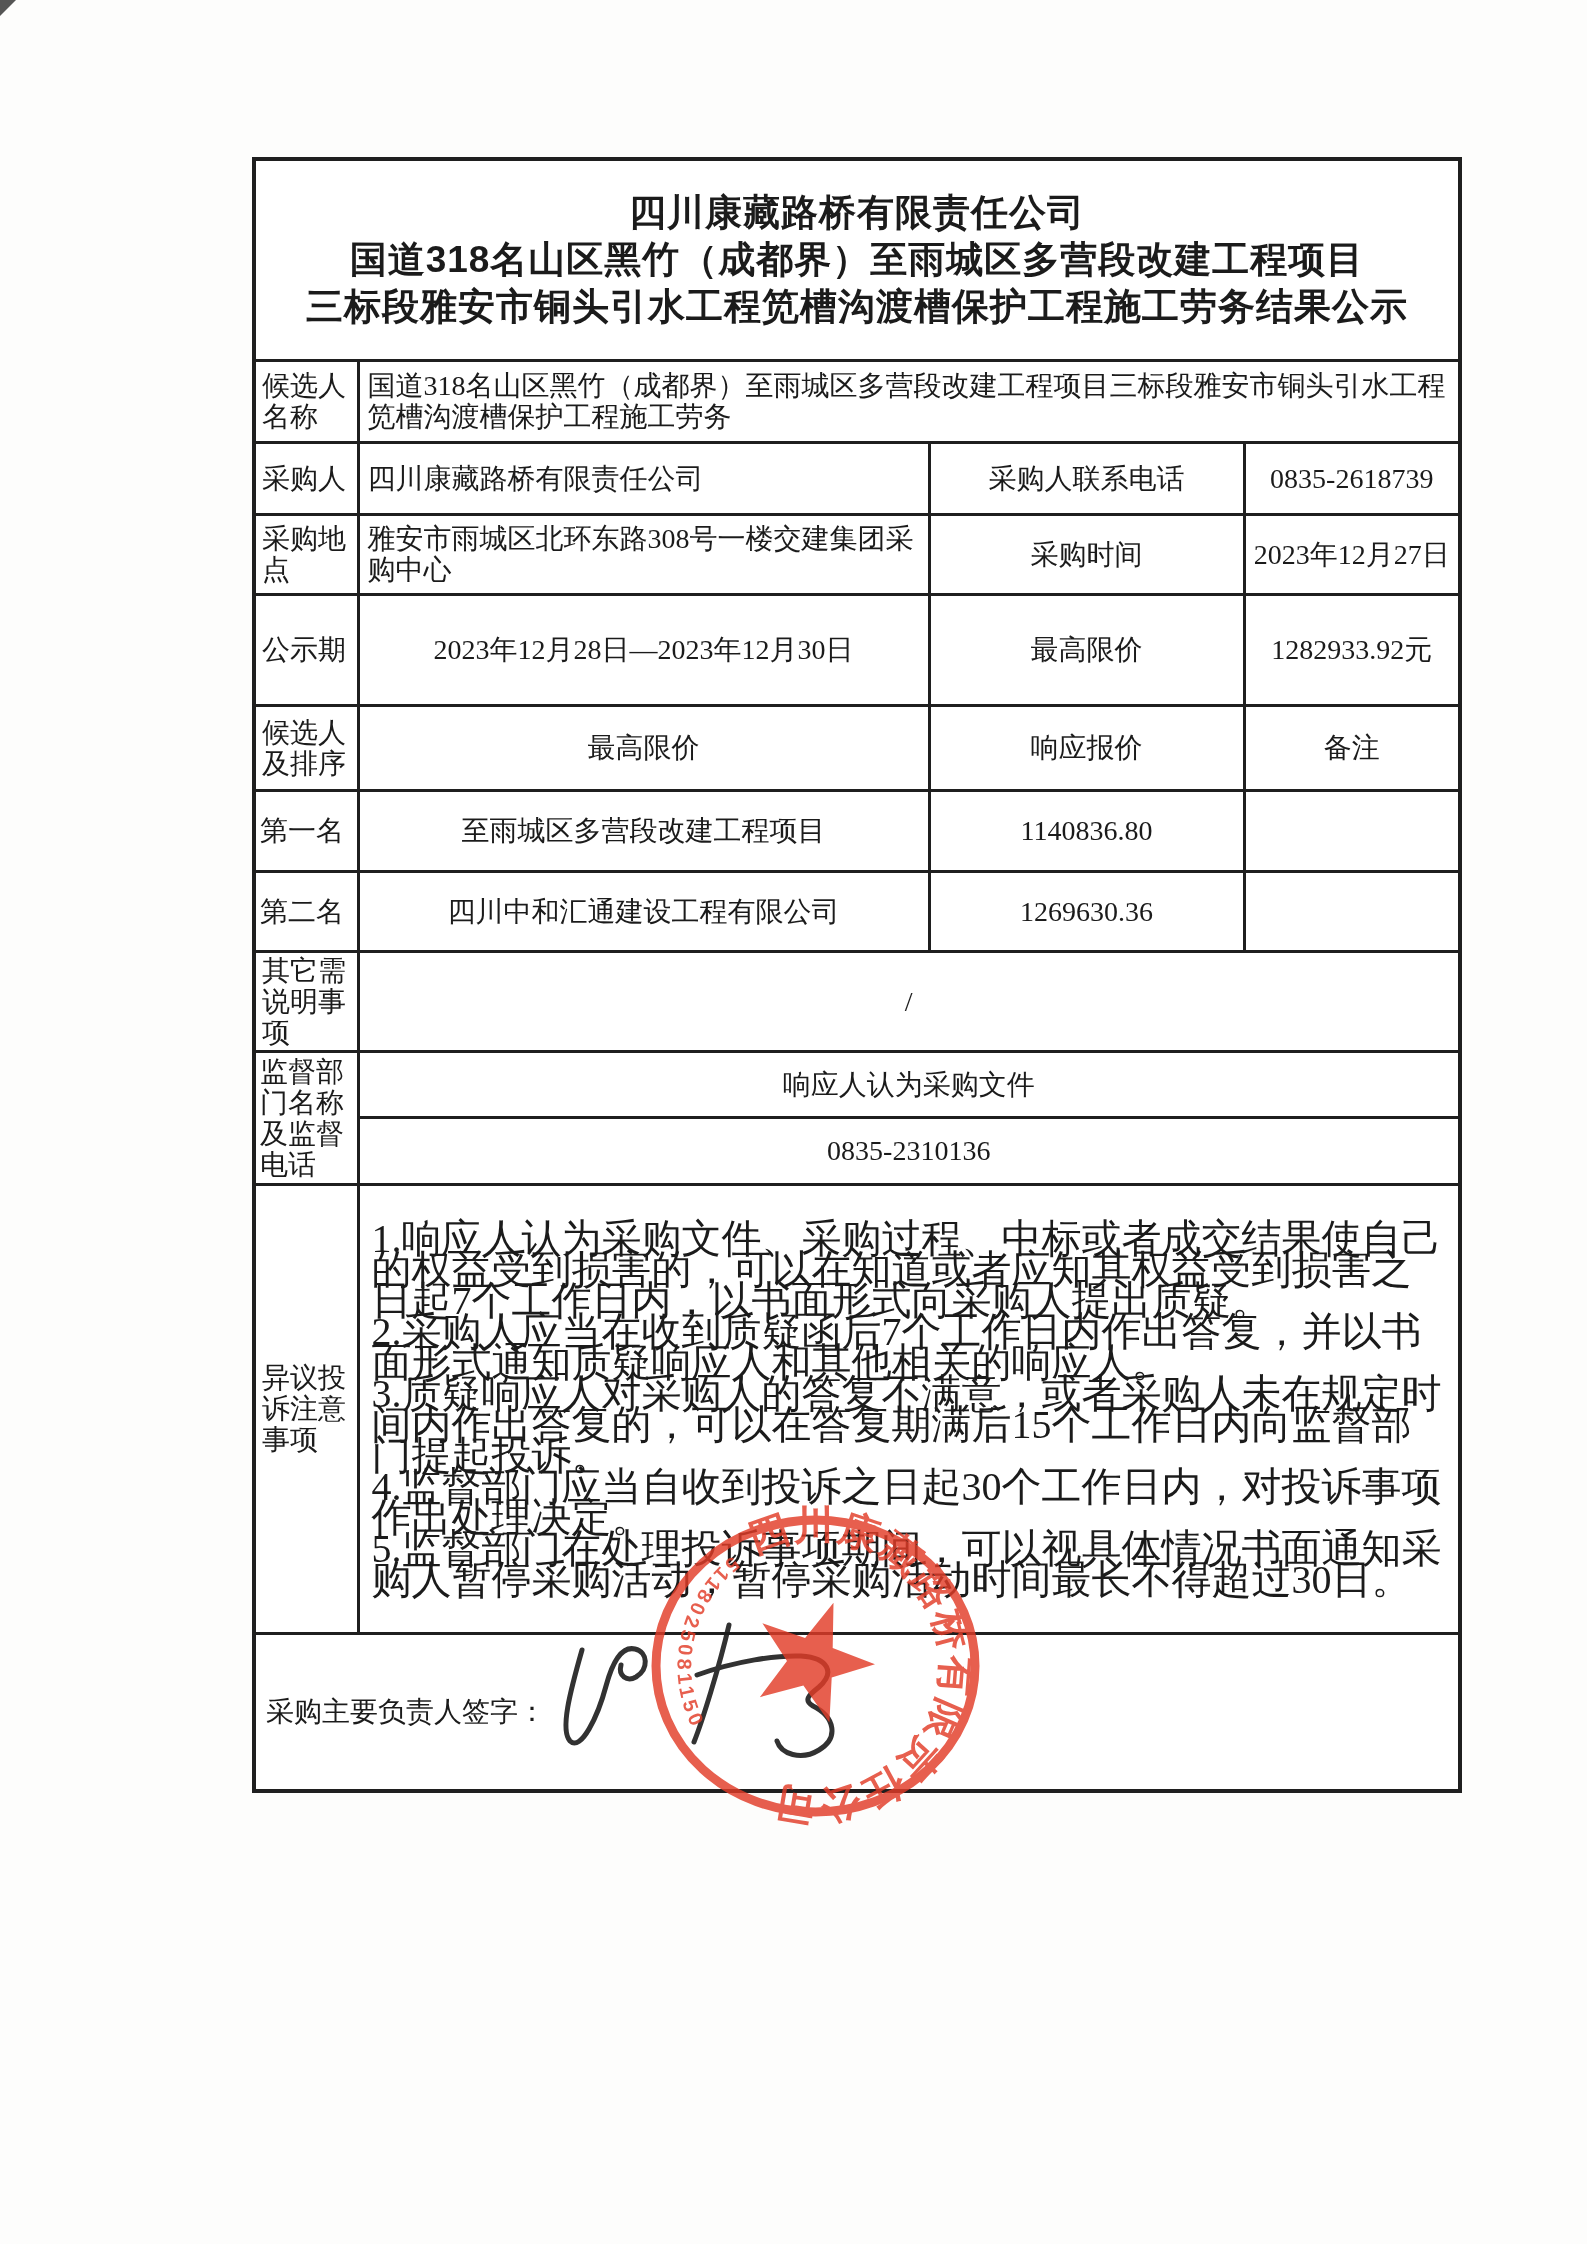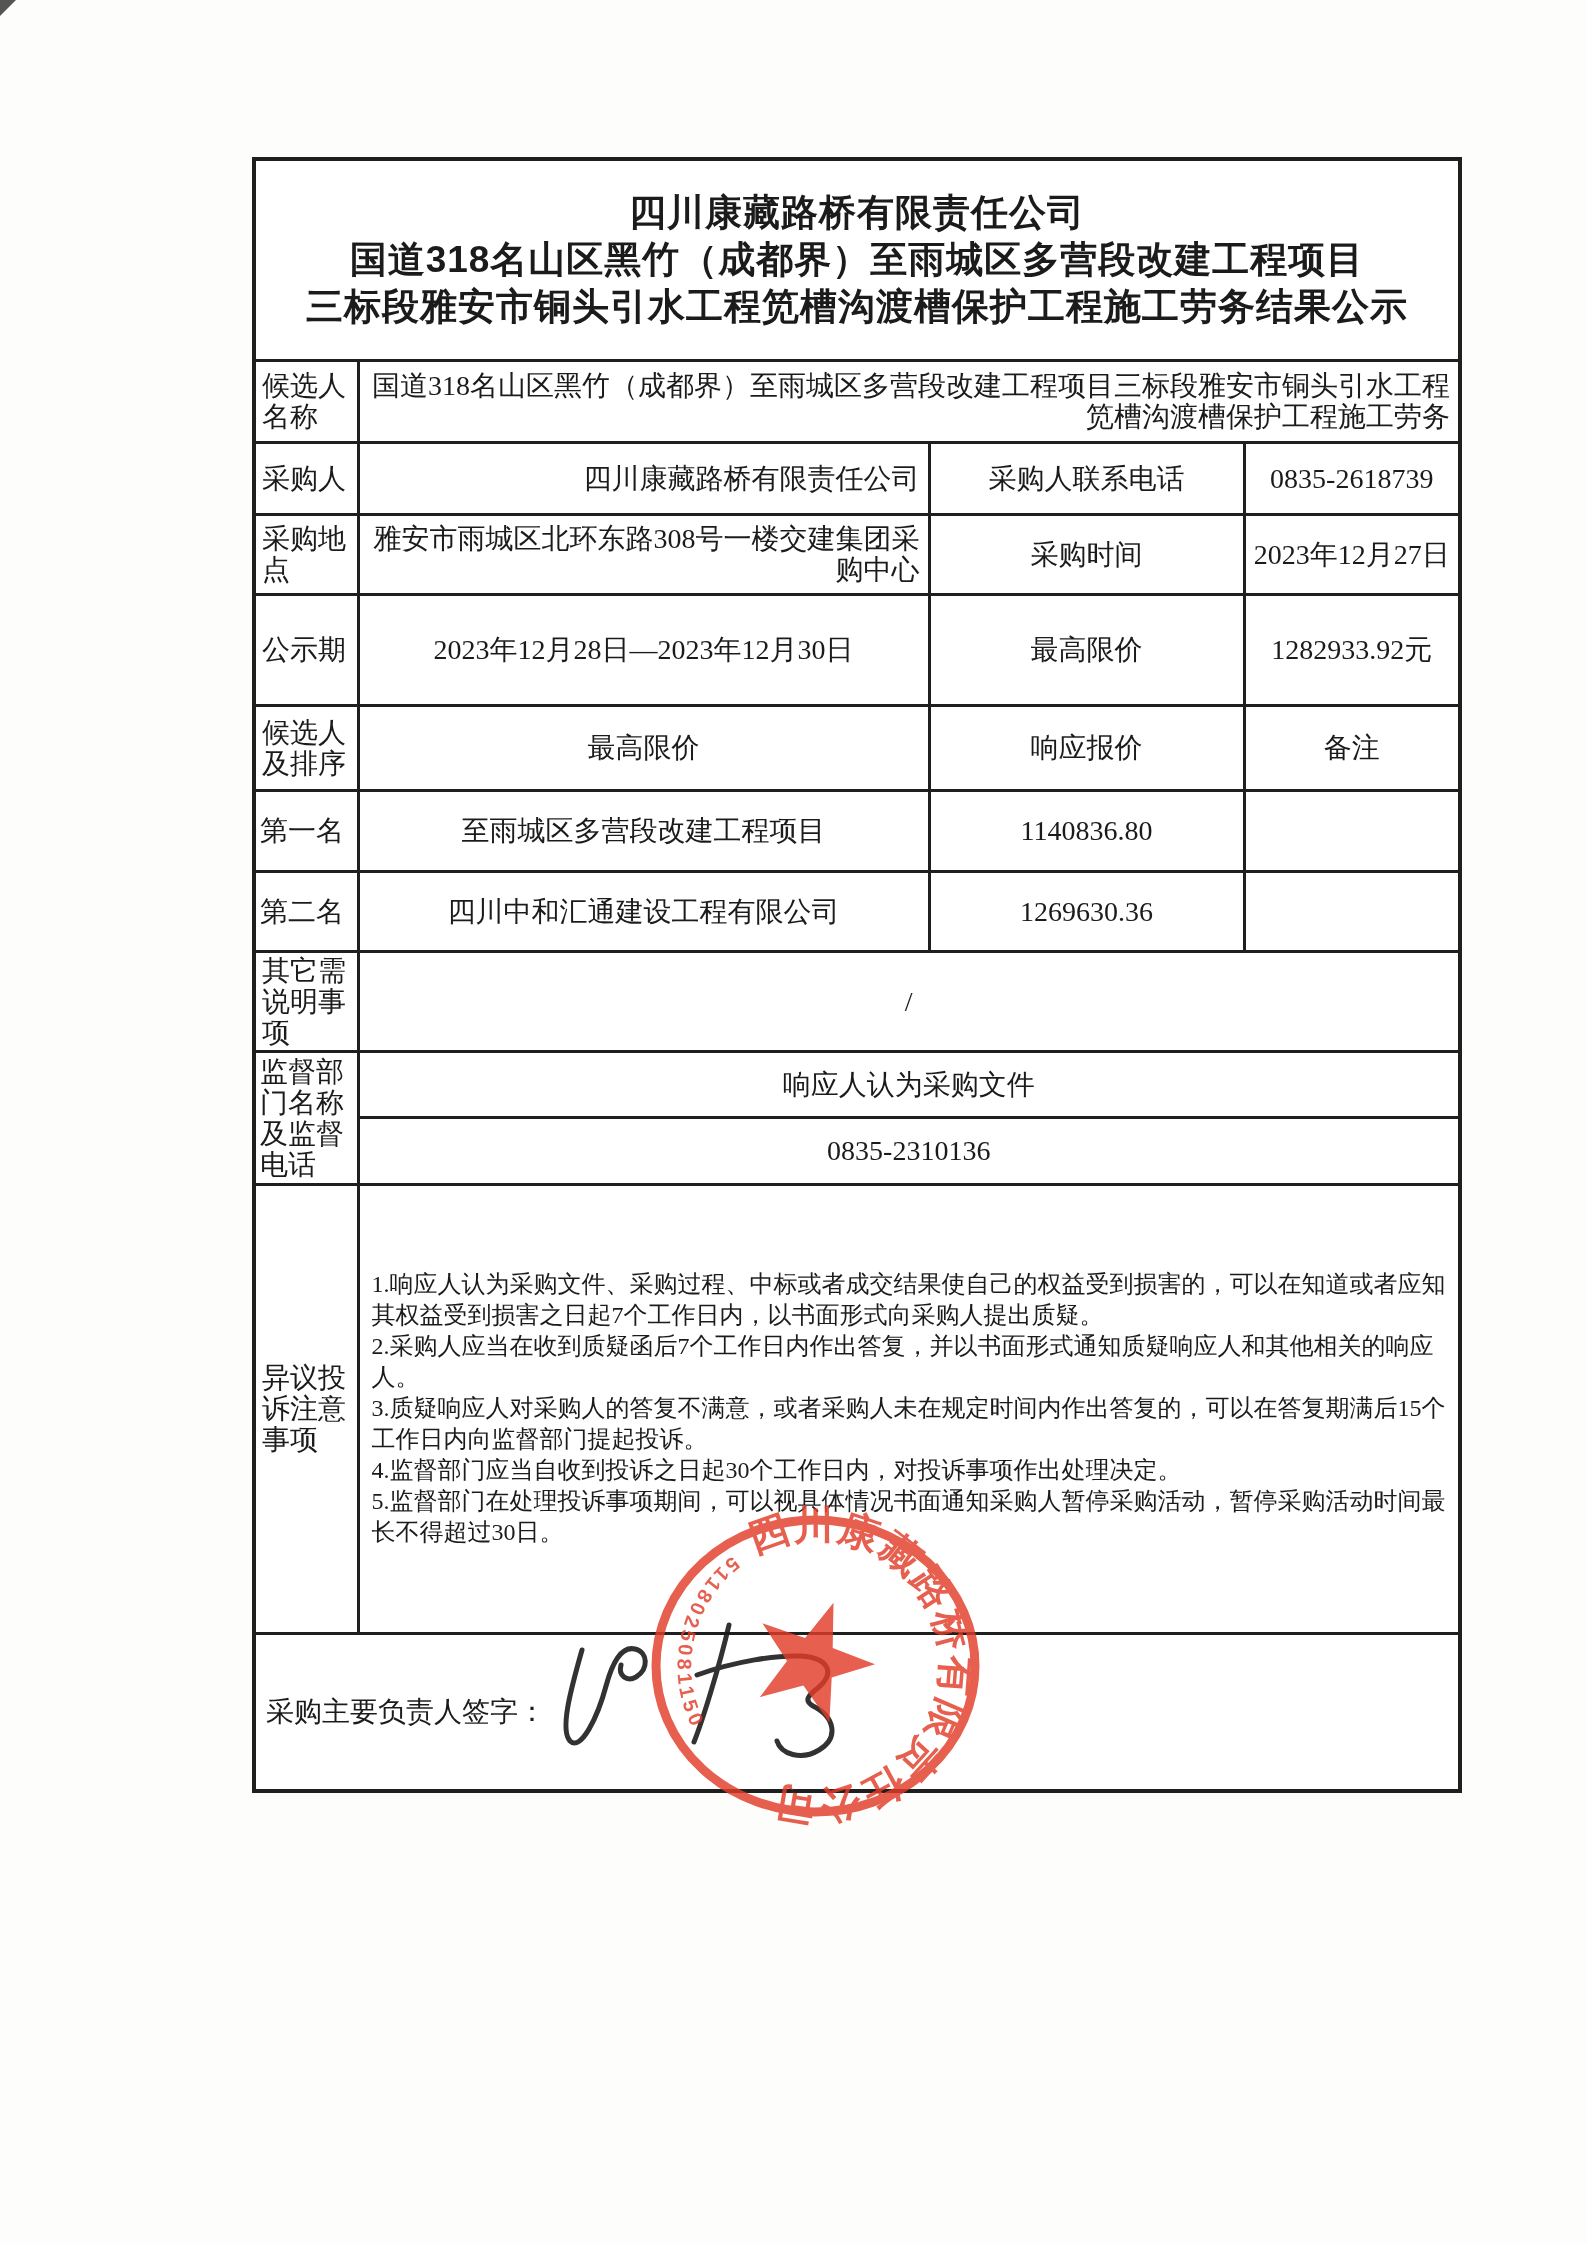--- a/index.html
+++ b/index.html
@@ -27,24 +27,24 @@
     padding:2px 4px;word-break:break-all;overflow:hidden;
   }
   .title-cell{
     text-align:center;vertical-align:middle;
     font-family:"Liberation Sans","DejaVu Sans",sans-serif;
     font-weight:bold;font-size:37px;line-height:47px;
     letter-spacing:1px;
   }
   .lbl{padding-left:6px;}
   .lbl-c{text-align:left;}
-  .val-l{padding-left:8px;padding-right:8px;text-align:right;}
+  .val-l{padding-left:8px;padding-right:8px;}
   .c{text-align:center;}
   .notice{padding:6px 12px;}
-  .notice p{margin:0;font-size:24px;line-height:31px;}
+  .notice p{margin:0;font-size:40px;line-height:31px;}
   .sig-cell{position:relative;padding-left:10px;}
   #overlay{
     position:absolute;left:0;top:0;width:1587px;height:2244px;
     pointer-events:none;
   }
   .stamp-text{
     font-family:"Liberation Sans","DejaVu Sans",sans-serif;
     font-weight:bold;
   }
 </style>

